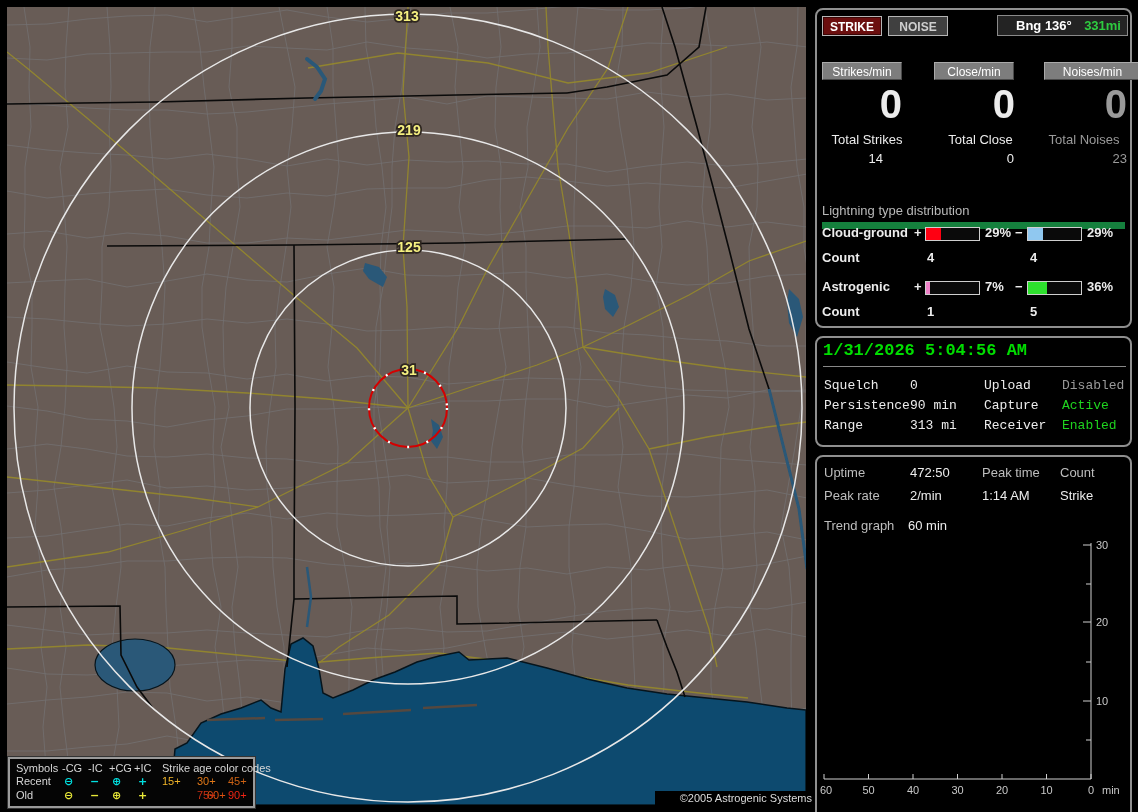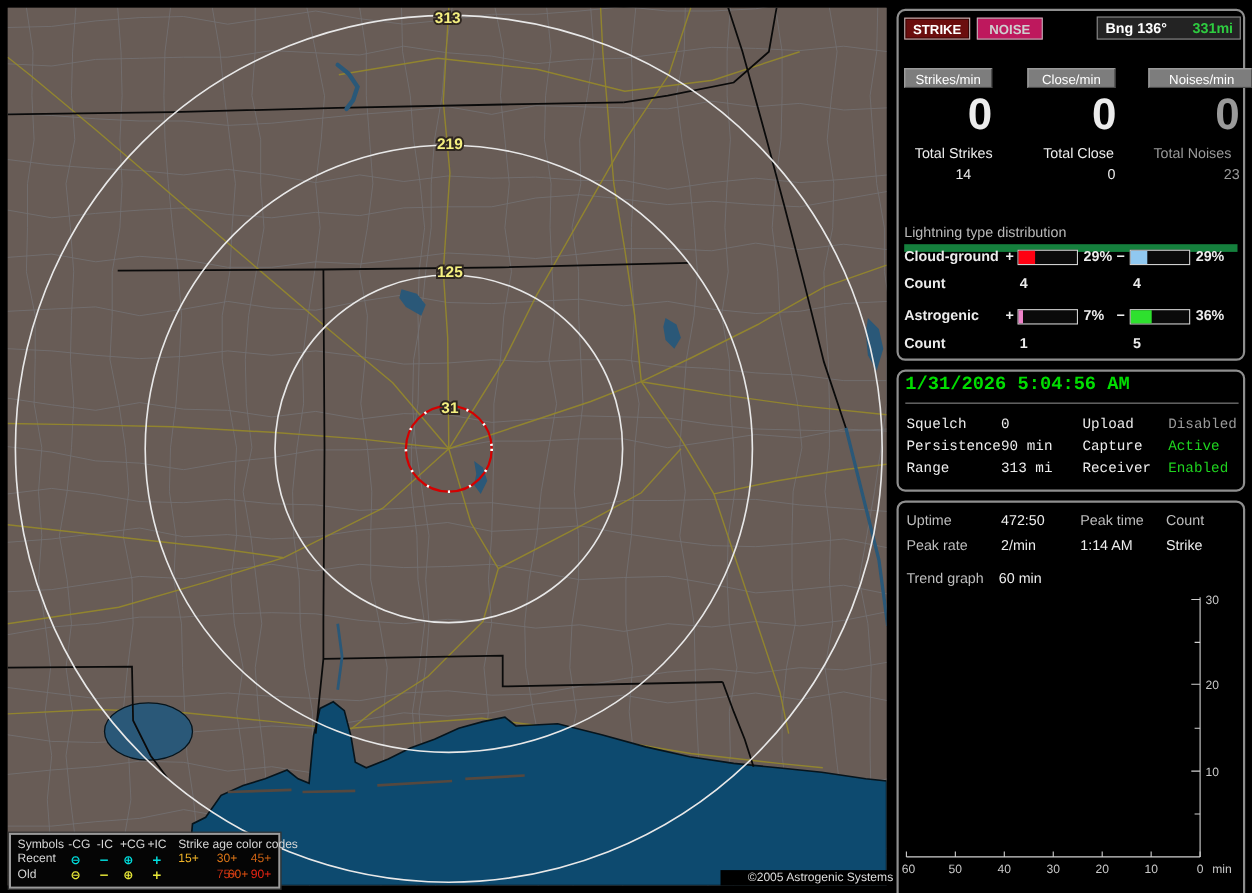--- a/index.html
+++ b/index.html
@@ -22,24 +22,24 @@
   .box{position:absolute;left:815px;width:317px;background:#000;border:2px solid #8f8f8f;
        border-radius:8px;box-sizing:border-box;color:#ececec;}
   .box1{top:8px;height:320px;}
   .box2{top:336px;height:111px;font-family:Liberation Mono, monospace;}
   .box3{top:455px;height:386px;}
   .abs{position:absolute;white-space:nowrap;}
   .btn{position:absolute;font-weight:bold;font-size:12px;text-align:center;
        border:1px solid #b5b5b5;padding-top:2px;box-sizing:border-box;cursor:default;}
   .strike-btn{left:5px;top:6px;width:60px;height:20px;background:#6b0e0e;color:#fff;
               box-shadow:inset 0 0 0 1px #3a0505;}
-  .noise-btn{left:71px;top:6px;width:60px;height:20px;background:#be185d;color:#cfcfcf;}
+  .noise-btn{left:71px;top:6px;width:60px;height:20px;background:#404040;color:#cfcfcf;}
   .bng{position:absolute;left:180px;top:5px;width:131px;height:21px;background:#232323;
        border:1px solid #8a8a8a;font-size:13px;font-weight:bold;box-sizing:border-box;}
-  .bng .lab{position:absolute;left:7px;top:2px;color:#fff;}
+  .bng .lab{position:absolute;left:18px;top:2px;color:#fff;}
   .bng .val{position:absolute;right:6px;top:2px;color:#2ecc40;}
   .chip{position:absolute;top:52px;height:18px;background:#7d7d7d;color:#fff;font-size:12px;
         text-align:center;padding-top:2px;box-sizing:border-box;
         border-top:1px solid #aaa;border-left:1px solid #aaa;
         border-right:1px solid #4a4a4a;border-bottom:1px solid #4a4a4a;}
   .bigzero{position:absolute;top:72px;width:110px;font-size:40px;font-weight:bold;text-align:right;}
   .tlabel{position:absolute;top:122px;font-size:13px;text-align:center;}
   .tval{position:absolute;top:141px;font-size:13px;text-align:right;}
   .dim{color:#9a9a9a;}
   .dist-title{position:absolute;left:5px;top:193px;width:303px;color:#b9b9b9;font-size:13px;

